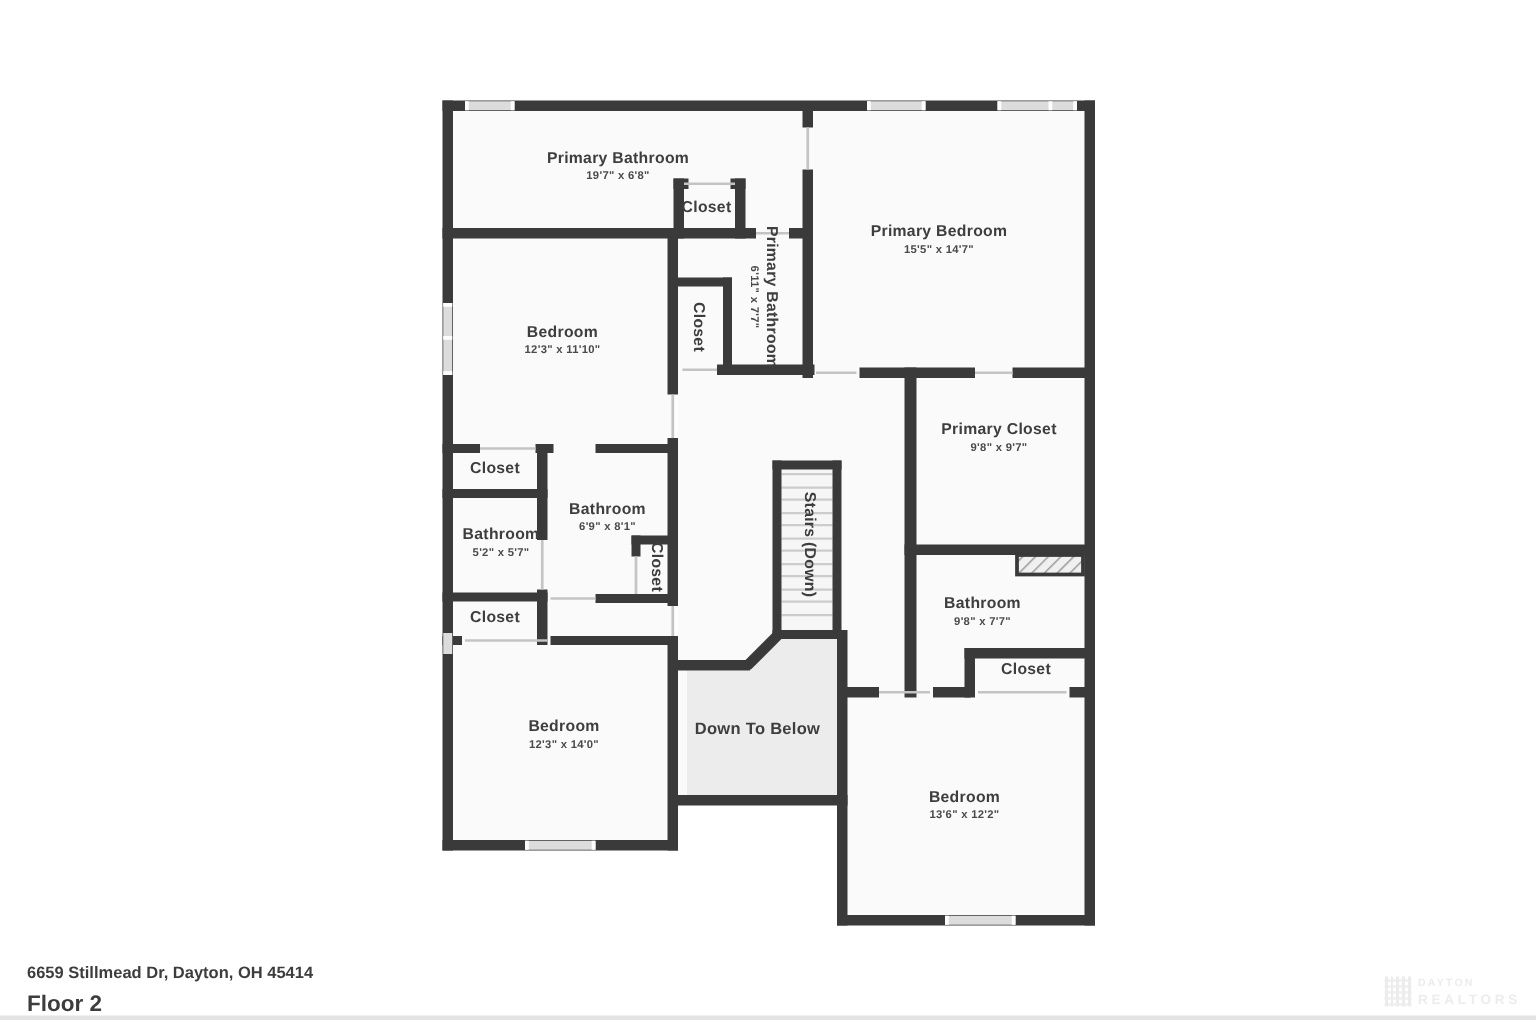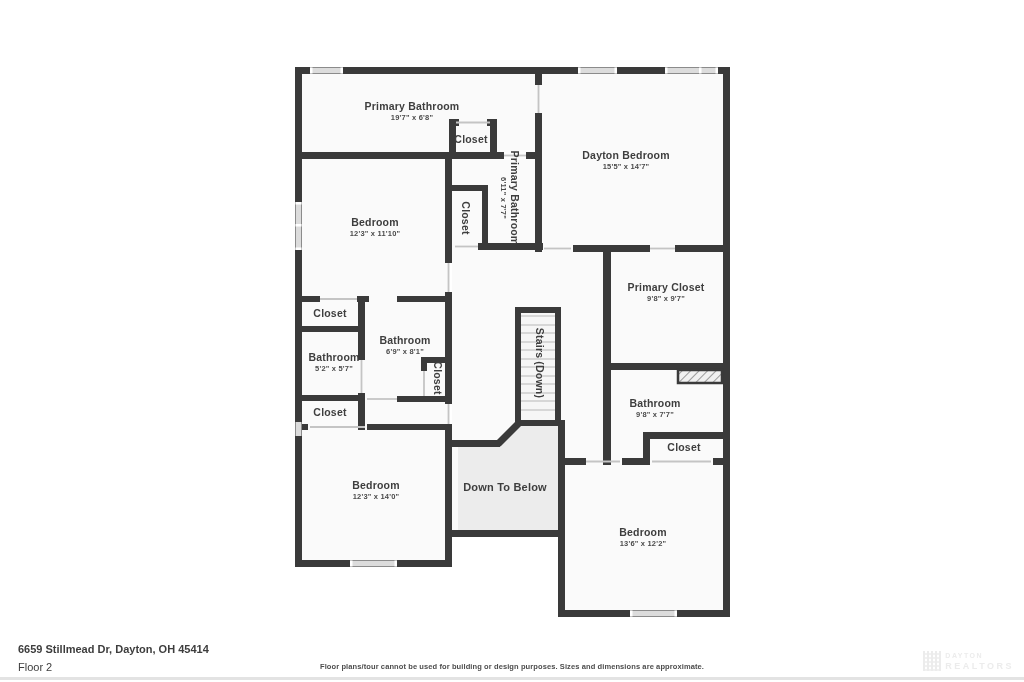--- a/index.html
+++ b/index.html
@@ -10,21 +10,21 @@
   #plan-svg{position:absolute;left:0;top:0;}
   .room-label{
     position:absolute;transform:translate(-50%,-50%);
     text-align:center;white-space:nowrap;pointer-events:none;
   }
   .room-label.vertical{transform:translate(-50%,-50%) rotate(90deg);}
   .rname{font-size:10.5px;font-weight:700;color:#3e3e3e;line-height:13px;letter-spacing:.2px;}
   .rname.big{font-size:11px;}
   .rdims{font-size:7.5px;font-weight:700;color:#4a4a4a;line-height:10px;letter-spacing:.2px;}
   .footer-address{position:absolute;left:18px;top:643px;font-size:11px;font-weight:700;color:#3d3d3d;}
-  .footer-floor{position:absolute;left:18px;top:661px;font-size:11px;font-weight:400;color:#3d3d3d;}
+  .footer-floor{position:absolute;left:18px;top:661px;font-size:15px;font-weight:700;color:#3d3d3d;}
   .footer-disclaimer{
     position:absolute;left:512px;top:662px;transform:translateX(-50%);
     font-size:7.5px;font-weight:700;color:#4c4c4c;white-space:nowrap;letter-spacing:.1px;
   }
   .footer-bar{position:absolute;left:0;top:677px;width:1024px;height:3px;background:#e3e3e3;}
   .watermark{
     position:absolute;right:10px;top:650px;display:flex;align-items:center;gap:4px;
     color:#ececec;user-select:none;
   }
   .wm-icon{
@@ -191,21 +191,21 @@
   </svg>
 
   <div class="room-label" style="left:412px;top:111px">
     <div class="rname">Primary Bathroom</div>
     <div class="rdims">19'7" x 6'8"</div>
   </div>
   <div class="room-label" style="left:471px;top:139px">
     <div class="rname">Closet</div>
   </div>
   <div class="room-label" style="left:626px;top:160px">
-    <div class="rname">Dayton Bedroom</div>
+    <div class="rname">Primary Bedroom</div>
     <div class="rdims">15'5" x 14'7"</div>
   </div>
   <div class="room-label vertical" style="left:509px;top:198px">
     <div class="rname">Primary Bathroom</div>
     <div class="rdims">6'11" x 7'7"</div>
   </div>
   <div class="room-label vertical" style="left:465px;top:218px">
     <div class="rname">Closet</div>
   </div>
   <div class="room-label" style="left:375px;top:227px">
@@ -250,21 +250,20 @@
   <div class="room-label" style="left:505px;top:487px">
     <div class="rname big">Down To Below</div>
   </div>
   <div class="room-label" style="left:643px;top:537px">
     <div class="rname">Bedroom</div>
     <div class="rdims">13'6" x 12'2"</div>
   </div>
 
   <div class="footer-address">6659 Stillmead Dr, Dayton, OH 45414</div>
   <div class="footer-floor">Floor 2</div>
-  <div class="footer-disclaimer">Floor plans/tour cannot be used for building or design purposes. Sizes and dimensions are approximate.</div>
   <div class="watermark">
     <div class="wm-icon"></div>
     <div class="wm-text">
       <span class="wm-line1">DAYTON</span>
       <span class="wm-line2">REALTORS</span>
     </div>
   </div>
   <div class="footer-bar"></div>
 
 </div>

